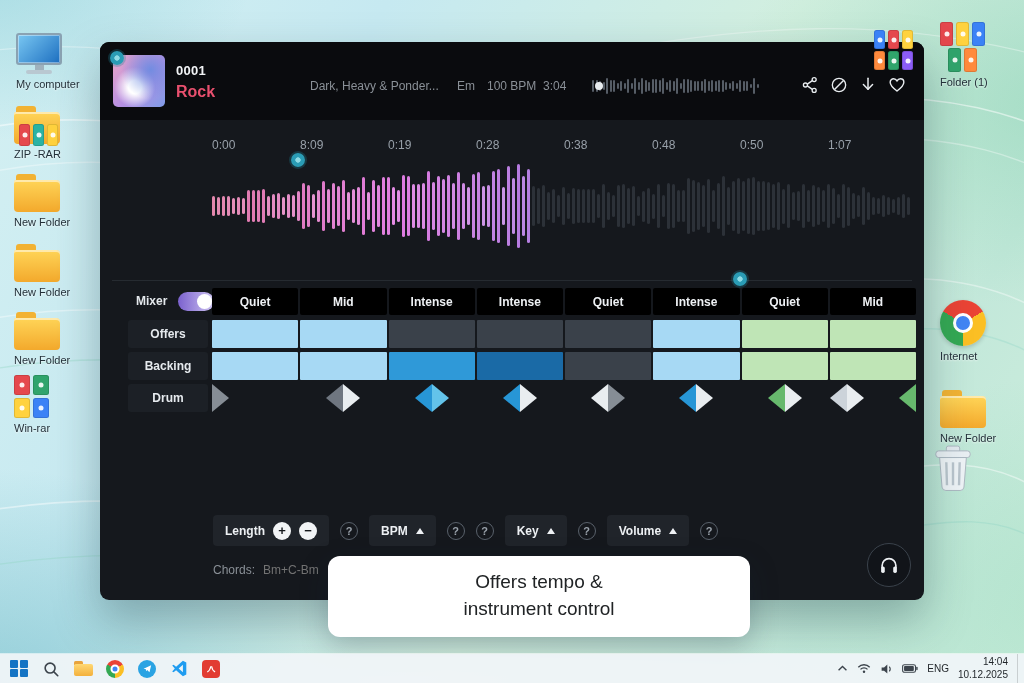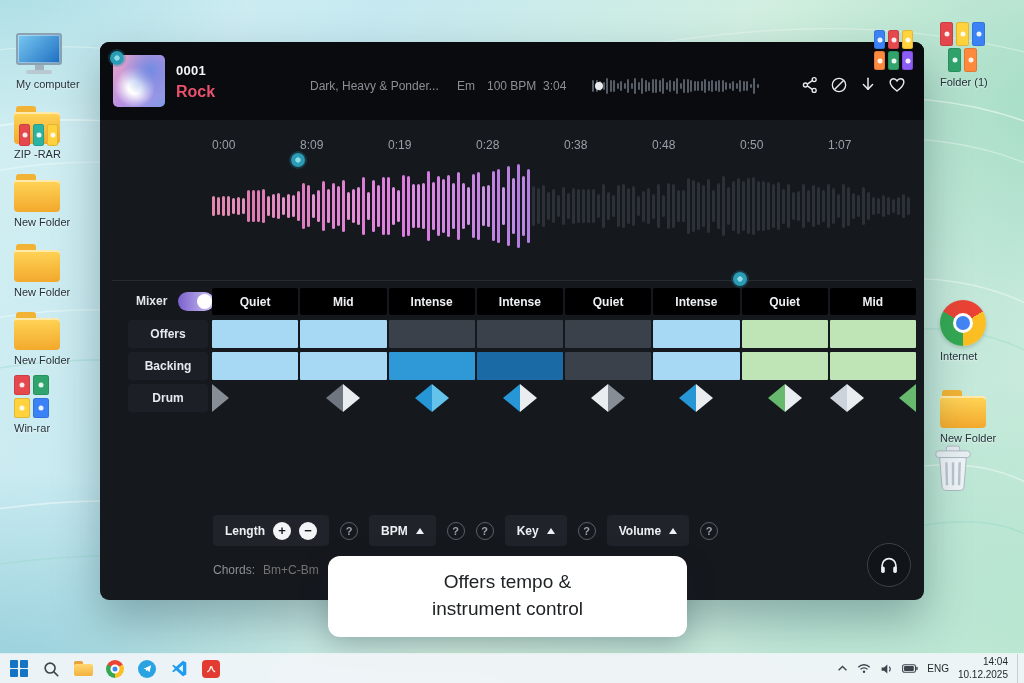--- a/index.html
+++ b/index.html
@@ -79,21 +79,21 @@
 
 .controls{position:absolute;left:113px;top:473px;height:31px;display:flex;align-items:center;gap:11px}
 .cbtn{height:31px;background:#20242a;border:none;border-radius:4px;color:#edf0f3;font-family:inherit;font-size:12px;font-weight:700;display:flex;align-items:center;gap:8px;padding:0 12px;cursor:pointer}
 .circle-btn{width:18px;height:18px;border-radius:50%;background:#f2f4f6;color:#14171b;font-size:13px;font-weight:700;display:flex;align-items:center;justify-content:center;line-height:1;cursor:pointer}
 .help{width:18px;height:18px;border-radius:50%;border:1.5px solid #59616b;color:#9aa2ab;font-size:11px;font-weight:700;display:flex;align-items:center;justify-content:center;background:transparent;cursor:pointer;flex:none}
 .caret{width:0;height:0;border-left:4.5px solid transparent;border-right:4.5px solid transparent;border-bottom:6px solid #eef1f4;display:block}
 .chords{position:absolute;left:113px;top:521px;display:flex;gap:8px;font-size:12px}
 .chords .cl{color:#8a9097}.chords .cv{color:#737373}
 .hp-btn{position:absolute;left:767px;top:501px;width:44px;height:44px;border-radius:50%;background:#111419;border:1.5px solid #3a424b;display:flex;align-items:center;justify-content:center;cursor:pointer}
 
-.tooltip{position:absolute;left:328px;top:556px;width:359px;padding:13px 10px 15px;background:#fff;border-radius:12px;box-shadow:0 10px 28px rgba(20,40,60,.25);z-index:20;text-align:center;color:#202325;font-size:19px;line-height:1.4}
+.tooltip{position:absolute;left:328px;top:556px;width:422px;padding:13px 10px 15px;background:#fff;border-radius:12px;box-shadow:0 10px 28px rgba(20,40,60,.25);z-index:20;text-align:center;color:#202325;font-size:19px;line-height:1.4}
 
 
 .taskbar{position:absolute;left:0;right:0;bottom:0;height:29px;background:rgba(240,244,248,.94);box-shadow:0 -1px 0 rgba(255,255,255,.6);z-index:30;display:flex;align-items:center}
 .tb-apps{display:flex;align-items:center;gap:6px;padding-left:6px}
 .tb-btn{width:26px;height:26px;background:transparent;border:none;display:flex;align-items:center;justify-content:center;cursor:pointer}
 .tb-start{display:grid;grid-template-columns:8px 8px;grid-template-rows:8px 8px;gap:1.5px}
 .tb-start i{background:#1574c4;border-radius:1px;display:block}
 .tb-folder{position:relative;width:19px;height:15px;display:block}
 .tb-folder .t{position:absolute;left:0;top:0;width:9px;height:4px;background:#e8a33d;border-radius:1.5px 1.5px 0 0;display:block}
 .tb-folder .b{position:absolute;left:0;top:3px;right:0;bottom:0;background:linear-gradient(180deg,#ffd873,#f3b03c);border-radius:2px;display:block}

